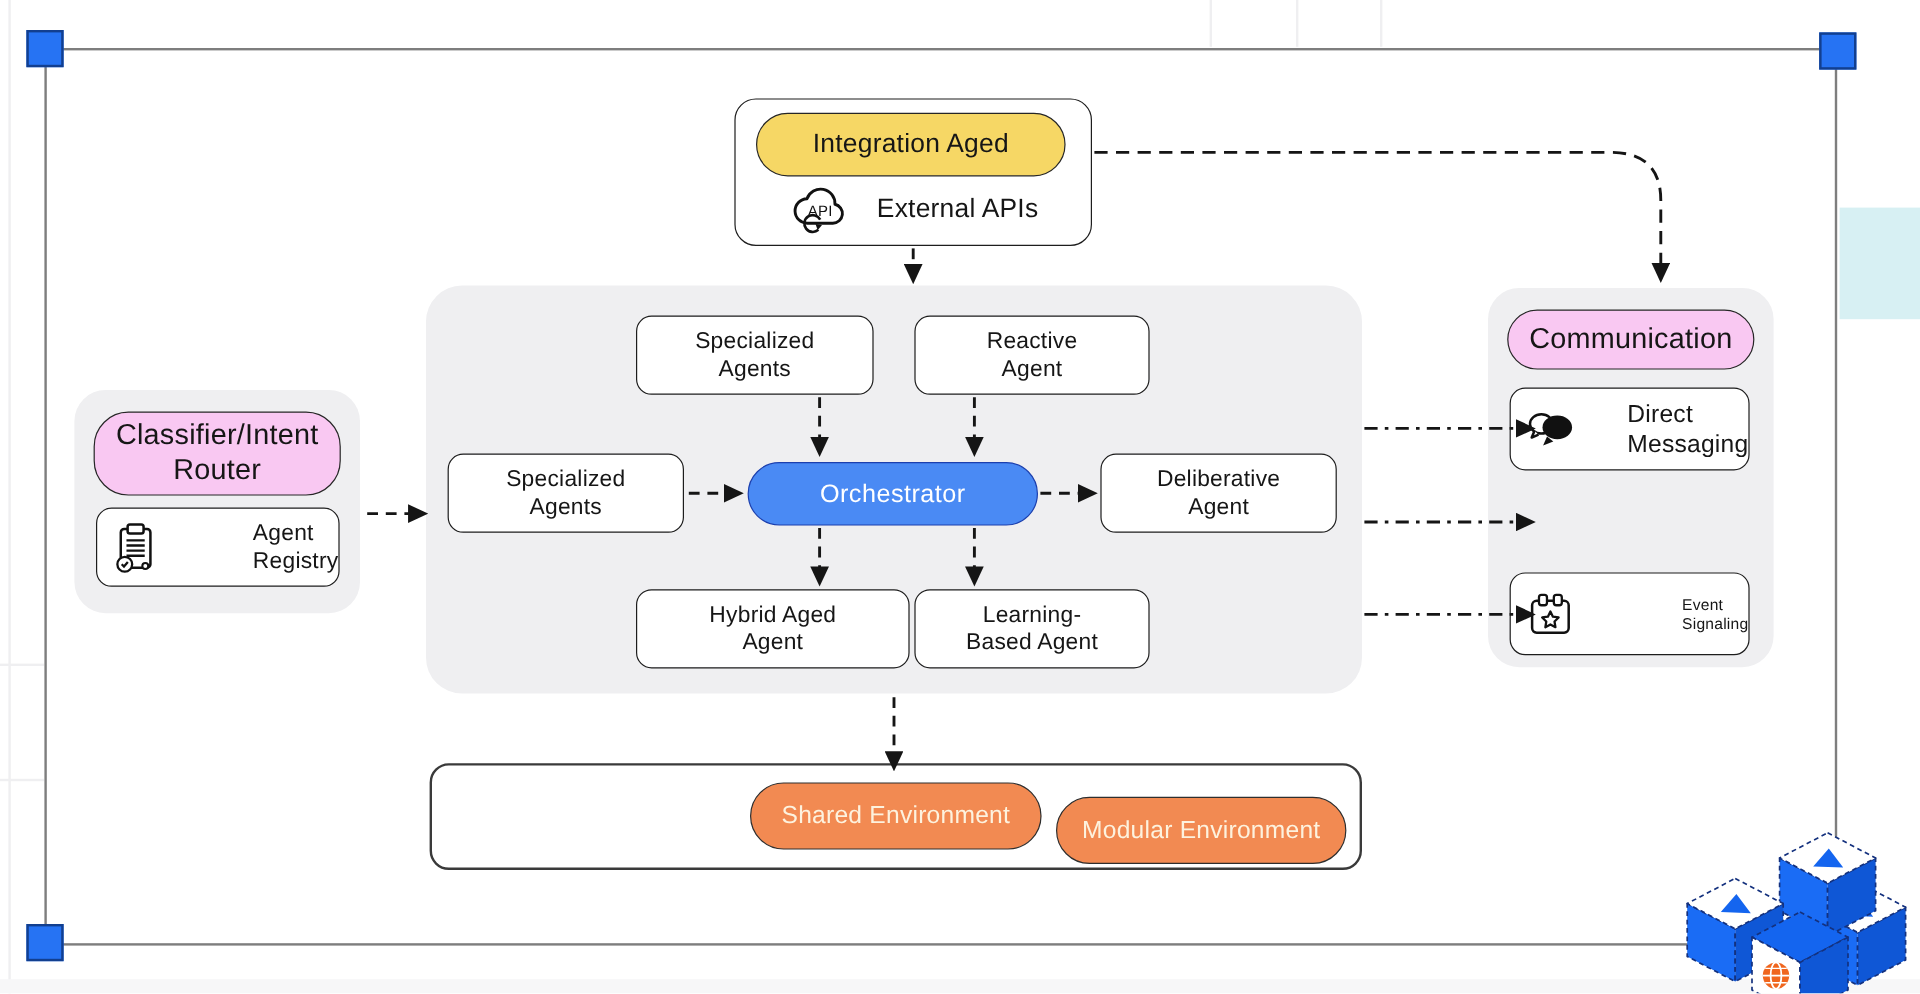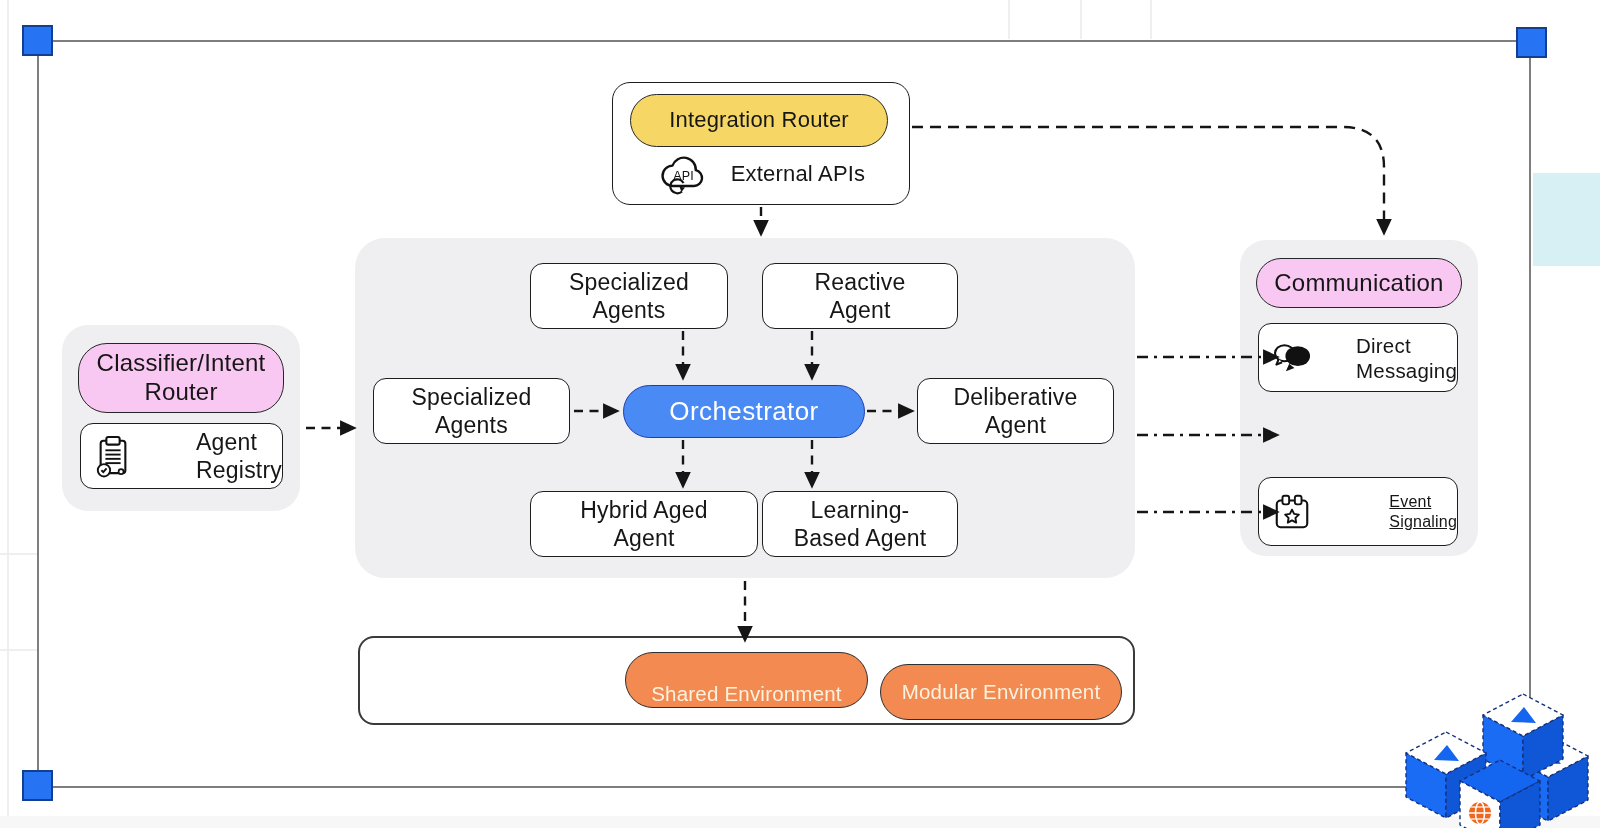--- a/index.html
+++ b/index.html
@@ -13,31 +13,31 @@
   .cyan-rect{position:absolute;left:1533px;top:173px;width:67px;height:93px;background:var(--cyan,#D7F0F3);}
   
   .frame{position:absolute;left:37px;top:40px;width:1494px;height:748px;border:2px solid #7e7e7e;background:#ffffff;box-sizing:border-box;}
   .handle{position:absolute;width:31px;height:31px;background:var(--handle_blue,#2673F3);border:2px solid #123f8f;box-sizing:border-box;}
   
   .group{position:absolute;background:var(--container_gray,#EFEFF1);border-radius:26px;}
   
   .node{
     position:absolute;background:#ffffff;border:1.6px solid #1d1d1d;border-radius:13px;
     display:flex;align-items:center;justify-content:center;text-align:center;
-    font-size:23px;line-height:1.22;white-space:pre-line;box-sizing:border-box;letter-spacing:.2px;
+    font-size:19px;line-height:1.22;white-space:pre-line;box-sizing:border-box;letter-spacing:.2px;
   }
   .node.iconic{justify-content:space-between;text-align:left;padding-left:13px;gap:11px;}
   .pill{
     position:absolute;border:1.6px solid #262626;border-radius:29px;
     display:flex;align-items:center;justify-content:center;text-align:center;
     font-size:24px;line-height:1.2;white-space:pre-line;box-sizing:border-box;letter-spacing:.2px;
   }
   .pill.yellow{background:var(--yellow,#F6D765);font-size:22px;}
   .pill.pink{background:var(--pink,#F9C8F2);}
-  .pill.blue{background:var(--blue,#4A8AF4);color:#ffffff;border-color:#1b3fae;font-size:26px;letter-spacing:.4px;}
+  .pill.blue{background:var(--blue,#4A8AF4);color:#ffffff;border-color:#1b3fae;font-size:21px;letter-spacing:.4px;}
   .pill.orange{background:var(--orange,#F28A52);color:#fdf2de;border-color:#2e2e2e;font-size:20.5px;}
   .env-container{position:absolute;left:358px;top:636px;width:777px;height:89px;background:#fff;border:2px solid #3a3a3a;border-radius:16px;box-sizing:border-box;}
   .api-row{position:absolute;left:630px;top:150px;width:262px;display:flex;align-items:center;gap:22px;justify-content:center;font-size:22px;letter-spacing:.2px;}
   svg.overlay{position:absolute;left:0;top:0;pointer-events:none;}
   .icon{flex:0 0 auto;display:block;}
 </style>
 </head>
 <body>
 
 <div id="canvas">
@@ -55,21 +55,21 @@
   <div class="handle" style="left:22px;top:25px;"></div>
   <div class="handle" style="left:1516px;top:27px;"></div>
   <div class="handle" style="left:22px;top:770px;"></div>
 
   <div class="group" style="left:62px;top:325px;width:238px;height:186px;"></div>
   <div class="group" style="left:355px;top:238px;width:780px;height:340px;border-radius:30px;"></div>
   <div class="group" style="left:1240px;top:240px;width:238px;height:316px;"></div>
 
   <div class="node" style="left:612px;top:82px;width:298px;height:123px;border-radius:18px;"></div>
   <div class="pill yellow" style="left:630px;top:94px;width:258px;height:53px;">
-    <span>Integration Router</span>
+    <span>Integration Aged</span>
   </div>
   <div class="api-row">
     <svg class="icon" width="52" height="48" viewBox="0 0 52 48">
       <path d="M16 36 h21 a8 8 0 0 0 1.8-15.8 A12 12 0 0 0 15.5 15.6 A8.7 8.7 0 0 0 16 36 Z" fill="#fff" stroke="#111" stroke-width="2.4" stroke-linejoin="round"></path>
       <text x="26.5" y="30" font-size="12.5" text-anchor="middle" fill="#111" font-family="Liberation Sans, sans-serif">API</text>
       <path d="M25 41.5 a7 7 0 1 1 1.5-8.5" fill="none" stroke="#111" stroke-width="2.2"></path>
       <path d="M28 37.5 l-3.6 4.4 -1.8-5.2 z" fill="#111"></path>
     </svg>
     <span>External APIs</span>
   </div>
@@ -128,33 +128,33 @@
   <div class="node iconic" style="left:1258px;top:323px;width:200px;height:69px;font-size:20.5px;">
     <svg class="icon" width="42" height="36" viewBox="0 0 44 38">
       <ellipse cx="13" cy="14" rx="10" ry="8.5" fill="#fff" stroke="#111" stroke-width="2.2"></ellipse>
       <path d="M7 20 l-2.5 6 6-2.5" fill="#fff" stroke="#111" stroke-width="2.2" stroke-linejoin="round"></path>
       <ellipse cx="27" cy="17" rx="13" ry="10.5" fill="#111"></ellipse>
       <path d="M18 25 l-3.5 8 9-3.5 z" fill="#111"></path>
     </svg>
     <span style="text-align:left;">Direct
 Messaging</span>
   </div>
-  <div class="node iconic" style="left:1258px;top:477px;width:200px;height:69px;font-size:16px;text-decoration:underline;">
+  <div class="node iconic" style="left:1258px;top:477px;width:200px;height:69px;font-size:13px;">
     <svg class="icon" width="40" height="40" viewBox="0 0 42 42">
       <rect x="5" y="9" width="32" height="28" rx="4" fill="#fff" stroke="#111" stroke-width="2.2"></rect>
       <rect x="11" y="4" width="7" height="9" rx="2.2" fill="#fff" stroke="#111" stroke-width="2"></rect>
       <rect x="24" y="4" width="7" height="9" rx="2.2" fill="#fff" stroke="#111" stroke-width="2"></rect>
       <path d="M21 18.5 l2.2 4.5 5 .7 -3.6 3.5 .8 5 -4.4-2.4 -4.4 2.4 .8-5 -3.6-3.5 5-.7 z" fill="#fff" stroke="#111" stroke-width="2" stroke-linejoin="round"></path>
     </svg>
     <span style="text-align:left;">Event
 Signaling</span>
   </div>
 
   <div class="env-container"></div>
-  <div class="pill orange" style="left:625px;top:652px;width:243px;height:56px;align-items:flex-end;">
+  <div class="pill orange" style="left:625px;top:652px;width:243px;height:56px;">
     <span>Shared Environment</span>
   </div>
   <div class="pill orange" style="left:880px;top:652px;width:242px;height:56px;margin-top:12px;">
     <span>Modular Environment</span>
   </div>
 
   <svg class="overlay" width="1600" height="828" viewBox="0 0 1600 828">
     <defs>
       <marker id="ah" markerWidth="7" markerHeight="6.5" refX="0.4" refY="3.25" orient="auto">
         <polygon points="0 0, 7 3.25, 0 6.5" fill="#151515"></polygon>

